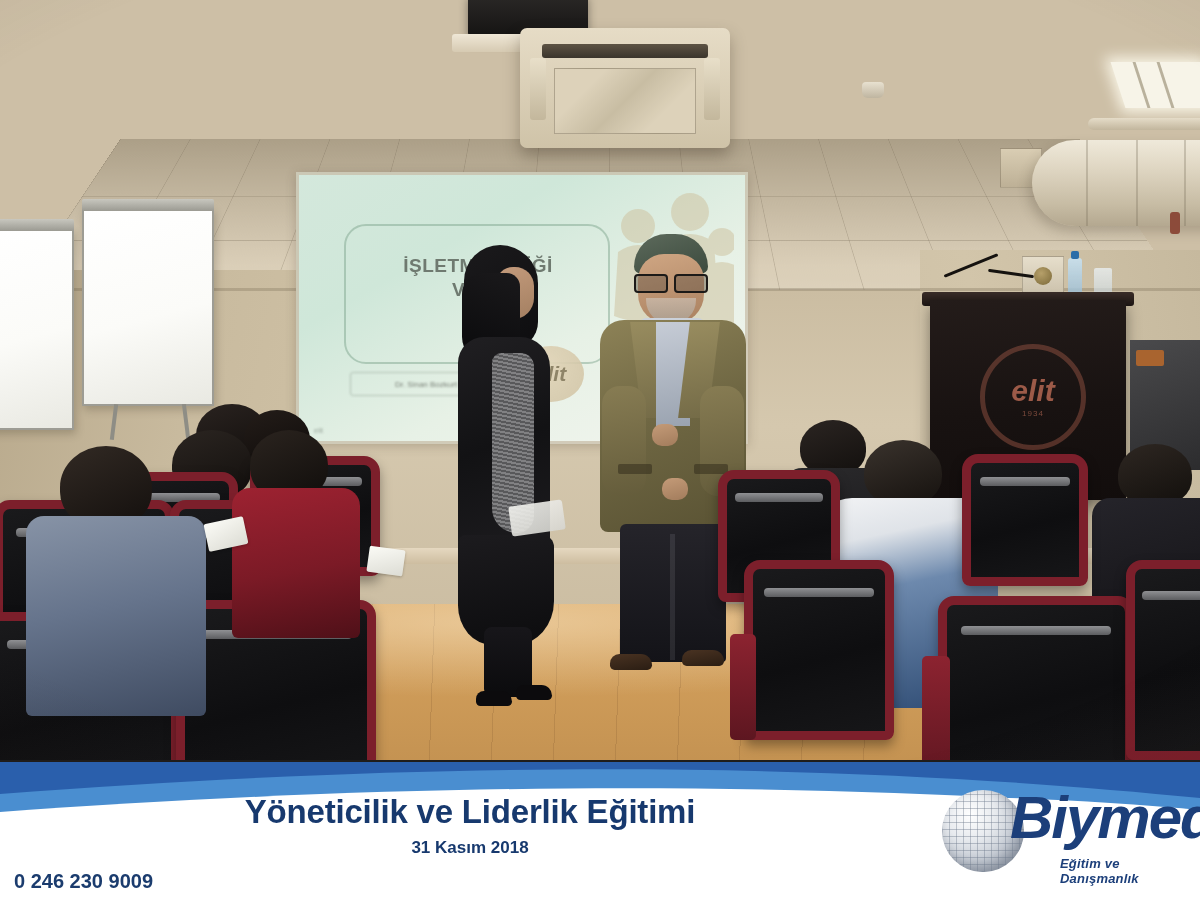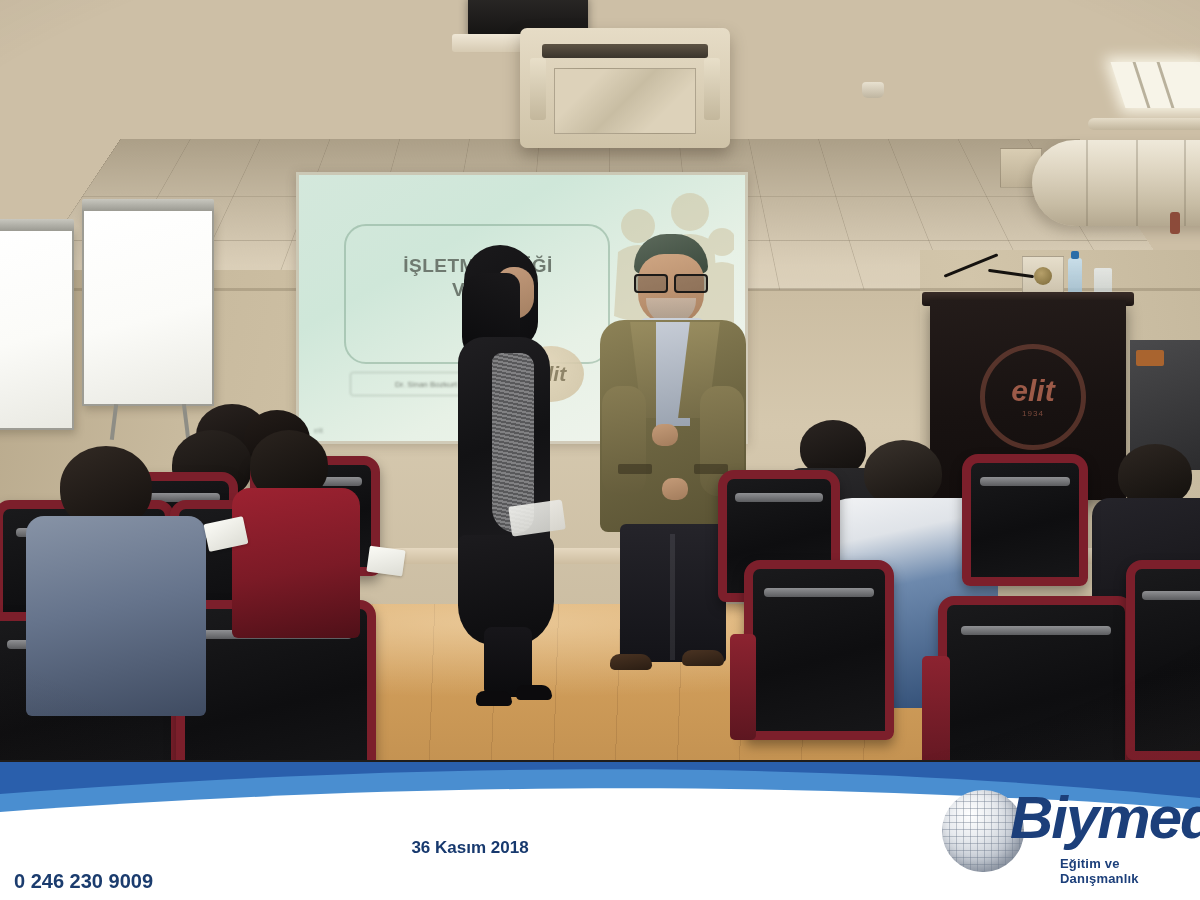--- a/index.html
+++ b/index.html
@@ -309,21 +309,21 @@
     position:absolute;inset:0;border-radius:50%;
     background-image:
       repeating-linear-gradient(0deg, rgba(110,122,140,.42) 0 1px, rgba(0,0,0,0) 1px 7px),
       repeating-linear-gradient(90deg, rgba(110,122,140,.40) 0 1px, rgba(0,0,0,0) 1px 7px);
   }
   .brand-name{
     position:absolute;left:78px;top:6px;color:#1c3f7a;font-weight:700;font-style:italic;
     font-size:60px;letter-spacing:-2px;line-height:1;
   }
   .brand-tag{
-    position:absolute;left:128px;top:74px;color:#1c3f7a;font-weight:700;
+    position:absolute;left:128px;top:74px;color:#1c3f7a;font-style:italic;font-weight:700;
     font-size:13px;letter-spacing:.2px;
   }
 </style>
 </head>
 <body>
 
 <div class="frame">
 
   <div class="photo">
 
@@ -576,21 +576,22 @@
   </div>
 
   <div class="banner">
     <svg width="1200" height="140" viewBox="0 0 1200 140">
       <path d="M0 0 H1200 V34 C900 6 520 18 0 60 Z" fill="#1f1c1b"></path>
       <path d="M0 2 H1200 V40 C900 12 520 26 0 68 Z" fill="#2a5fac"></path>
       <path d="M0 34 C520 -6 900 8 1200 38 V50 C900 22 520 36 0 76 Z" fill="#4a8ed0"></path>
       <path d="M0 52 C520 14 900 28 1200 50 V140 H0 Z" fill="#ffffff"></path>
     </svg>
 
-    <div class="banner-date">36 Kasım 2018</div>
+    <div class="banner-title">Yöneticilik ve Liderlik Eğitimi</div>
+    <div class="banner-date">31 Kasım 2018</div>
     <div class="banner-phone">0 246 230 9009</div>
 
     <div class="brand">
       <div class="brand-globe">
         <div class="mesh"></div>
       </div>
       <div class="brand-name">Biymed</div>
       <div class="brand-tag">Eğitim ve Danışmanlık</div>
     </div>
   </div>

